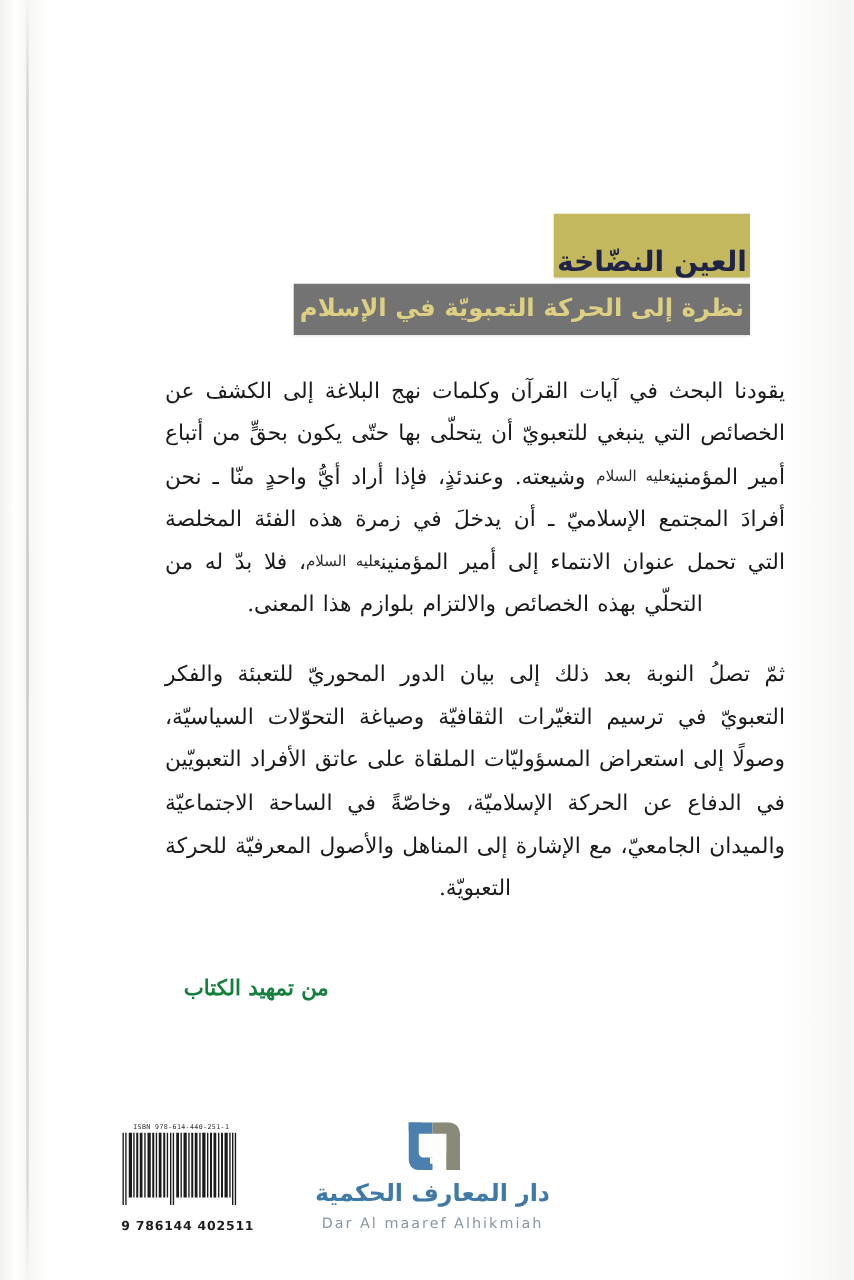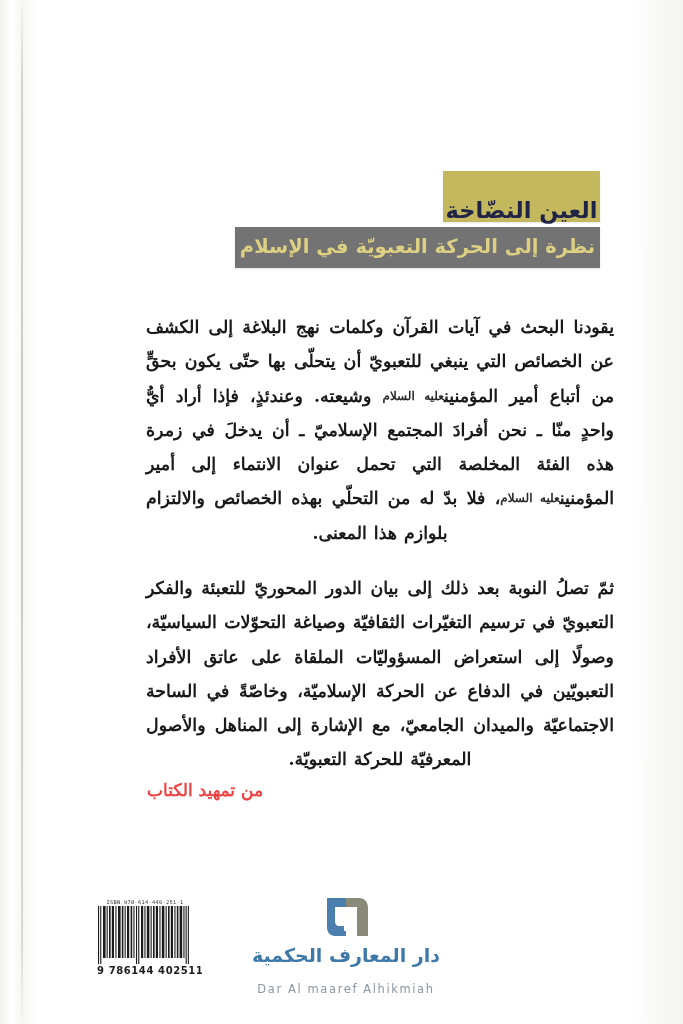--- a/index.html
+++ b/index.html
@@ -101,42 +101,41 @@
     width: 496px;
     text-align: justify;
     text-align-last: center;
     color: #1a1a1a;
     font-family: "DejaVu Serif", "Liberation Serif", serif;
     font-size: 17.4px;
     line-height: 1.97;
     word-spacing: 1px;
   }
   .blurb p {
-    margin: 14px;
+    margin: 0;
     text-align: justify;
-    font-weight: bold;
   }
   .blurb p.para-2 {
     margin-top: 21px;
   }
   .honorific {
     font-size: 12px;
     vertical-align: 0.18em;
     letter-spacing: -0.5px;
     color: #2a2a2a;
   }
 
   .attribution {
     position: absolute;
     right: 420px;
     top: 780px;
     font-family: "DejaVu Serif", "Liberation Serif", serif;
     font-size: 17px;
     font-weight: 700;
-    color: #ef4444;
+    color: #15803d;
     white-space: nowrap;
   }
 
   
   .publisher {
     position: absolute;
     left: 246px;
     top: 896px;
     width: 200px;
     text-align: center;
@@ -153,21 +152,21 @@
     letter-spacing: 0.5px;
     line-height: 1.25;
     white-space: nowrap;
   }
   .pub-name-en {
     font-family: "DejaVu Sans", "Liberation Sans", sans-serif;
     font-size: 11.5px;
     font-weight: 400;
     color: #8a96a0;
     letter-spacing: 1.6px;
-    margin-top: 14px;
+    margin-top: 3px;
     direction: ltr;
     white-space: nowrap;
   }
 
   
   .barcode-block {
     position: absolute;
     left: 97px;
     top: 899px;
     width: 96px;
@@ -187,21 +186,21 @@
     width: 96px;
     height: 58px;
     display: block;
   }
   .ean-line {
     font-family: "DejaVu Sans", "Liberation Sans", sans-serif;
     font-size: 10px;
     font-weight: 700;
     letter-spacing: 0.6px;
     color: #1d1d1d;
-    margin-top: 1px;
+    margin-top: 12px;
     white-space: nowrap;
   }
 </style>
 </head>
 <body>
 
 <div class="cover">
 
   <div class="paper-shade"></div>
   <div class="fold-line"></div>

